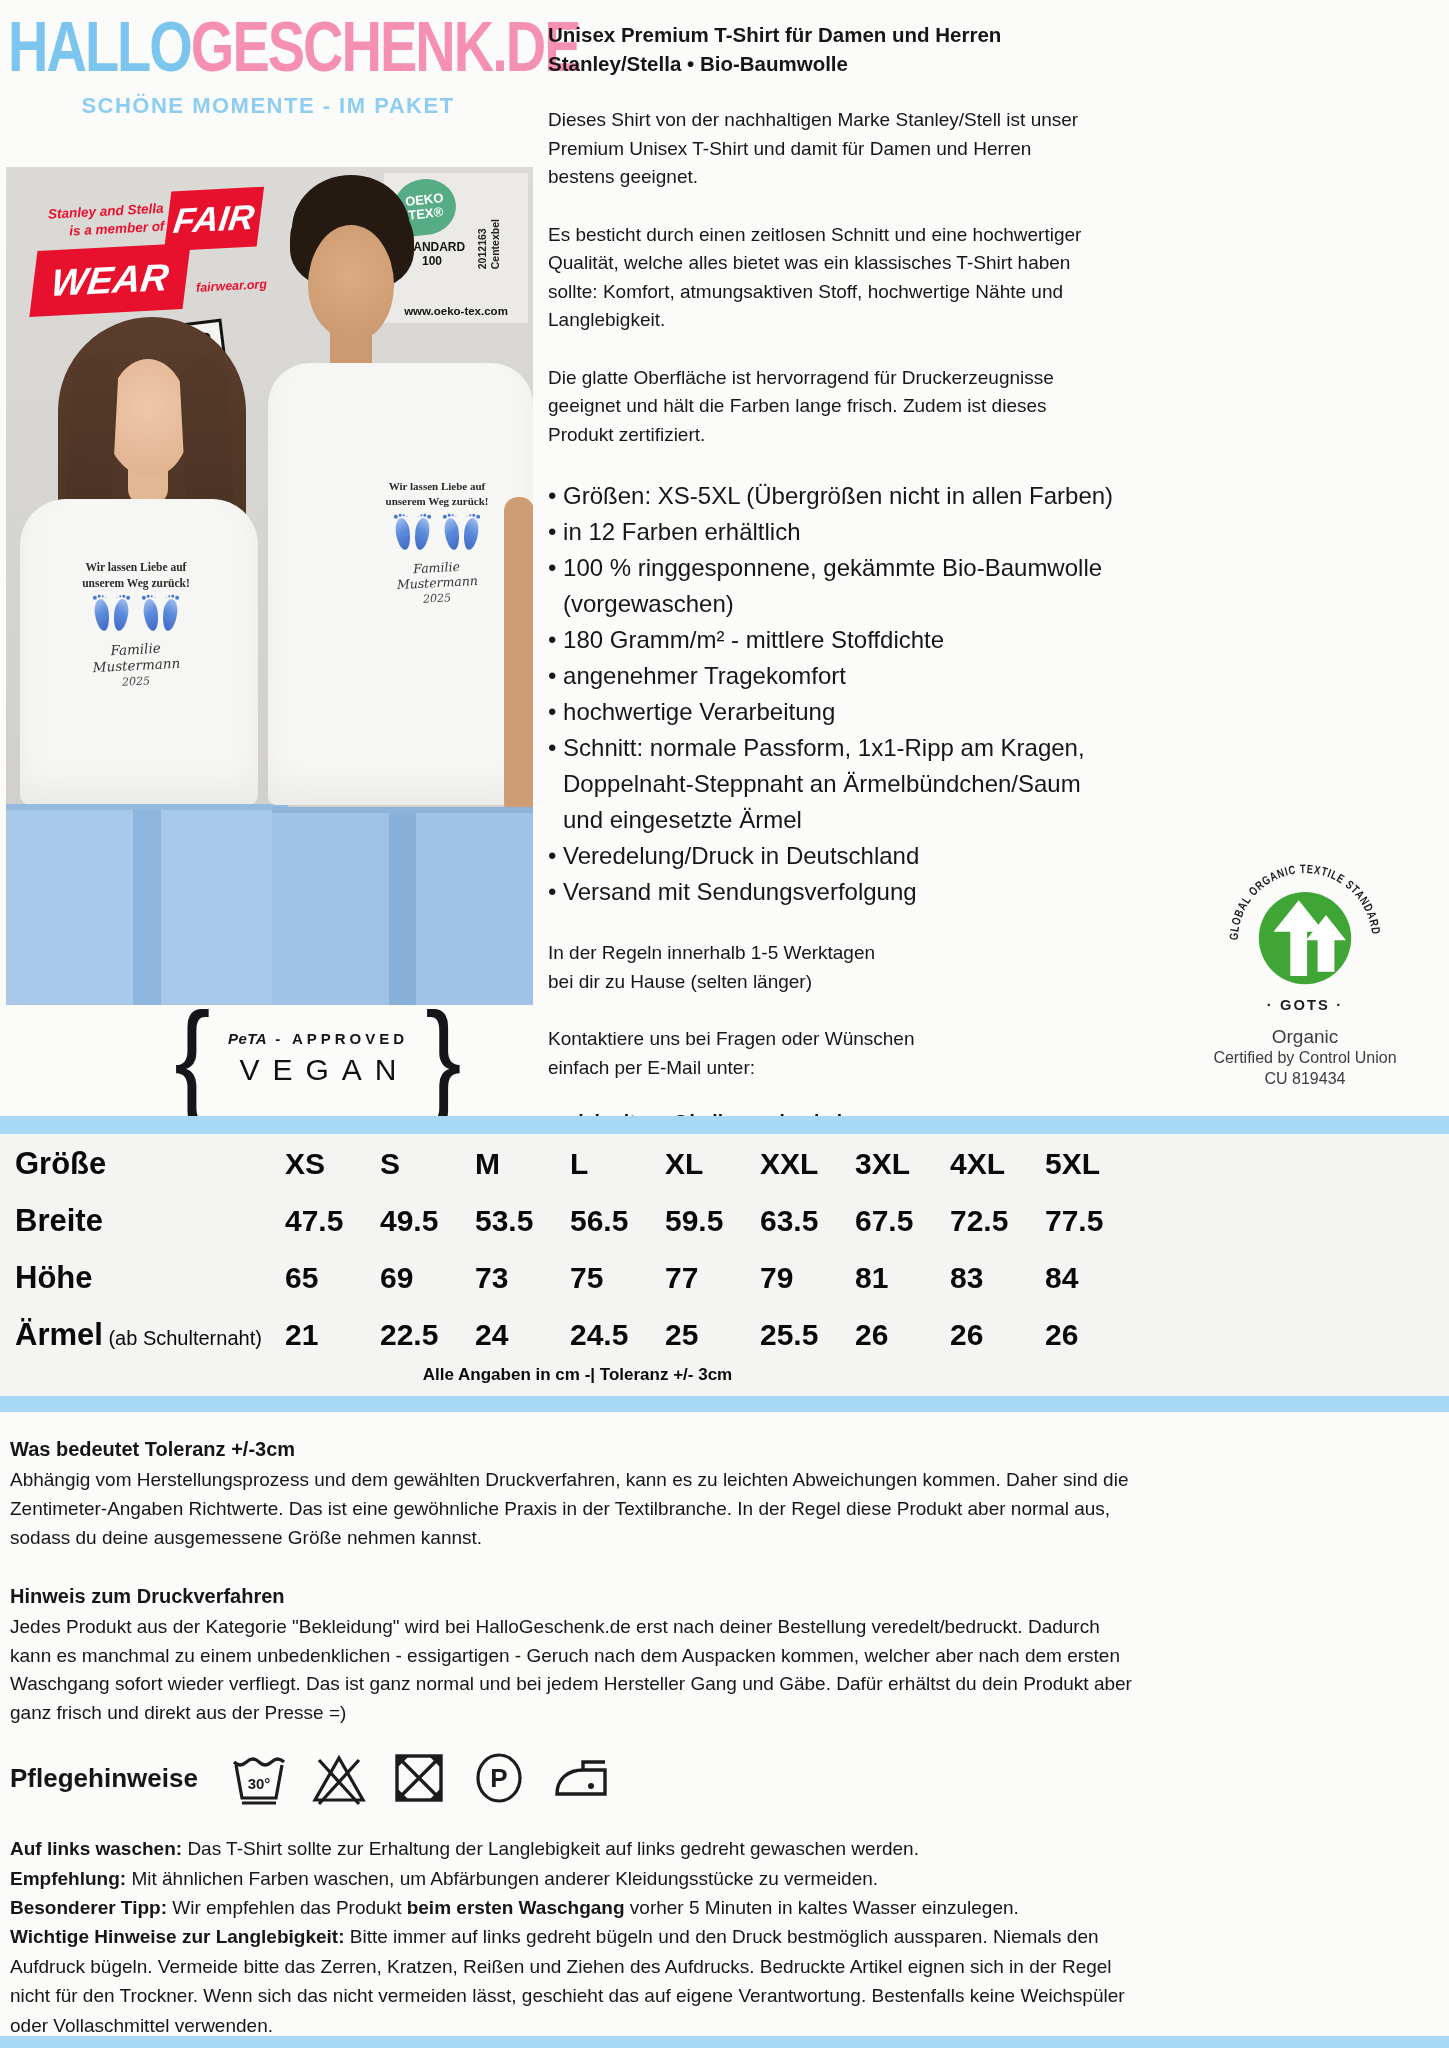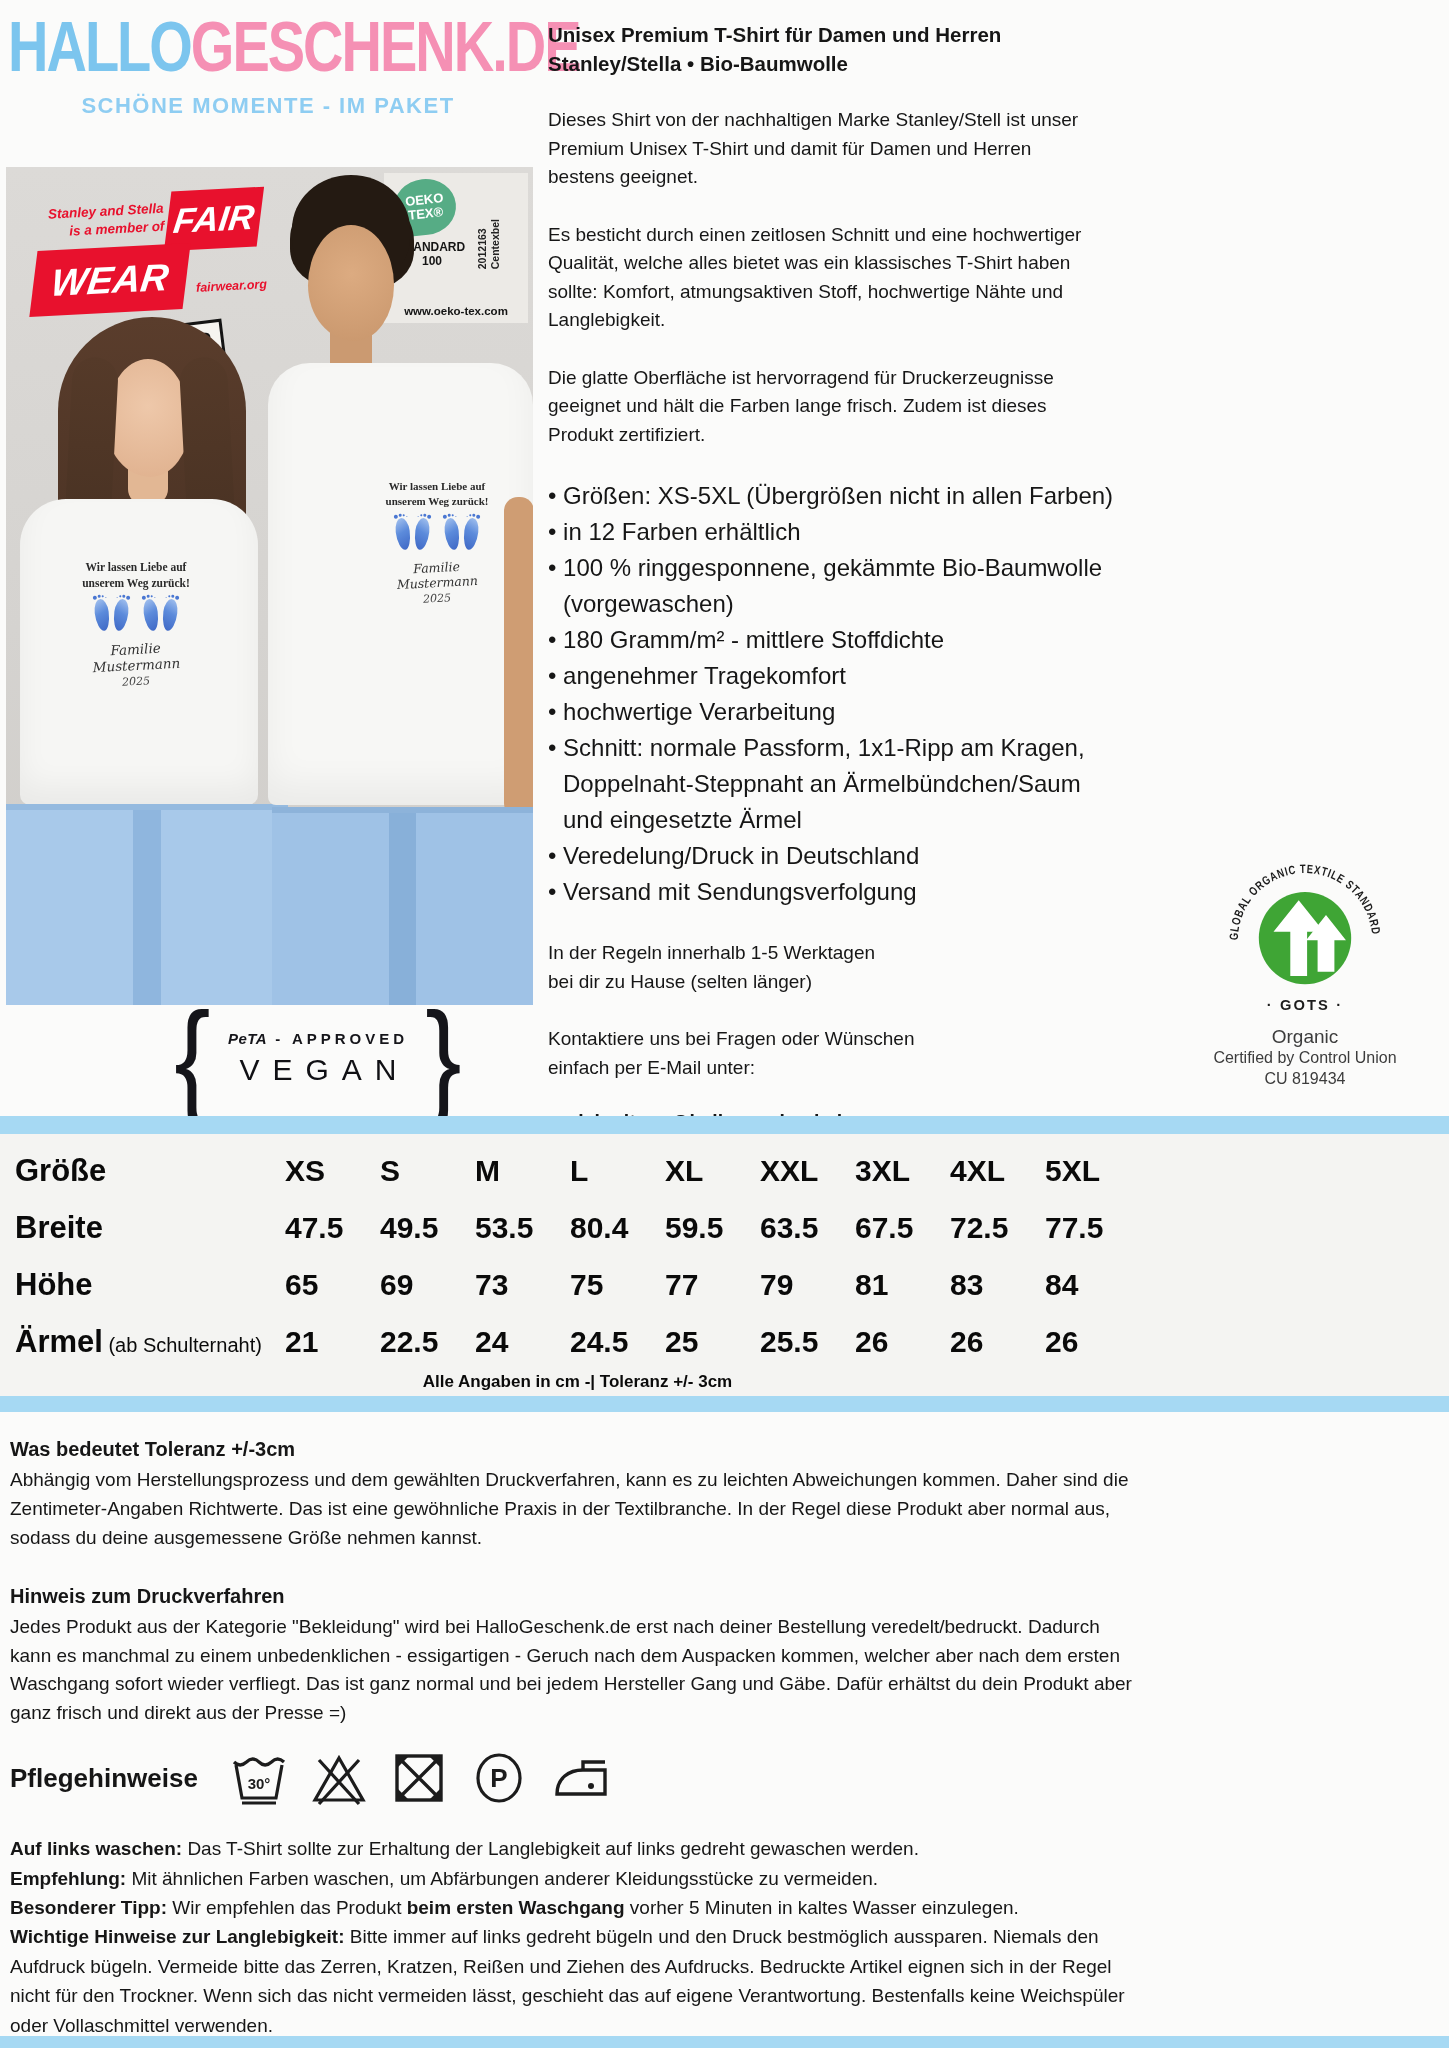--- a/index.html
+++ b/index.html
@@ -91,21 +91,21 @@
   .vline1 .vpeta { font-style:italic; font-weight:900; letter-spacing:0.5px;text-align:center; }
   .vword { font-size:30px; font-weight:400; letter-spacing:13px; color:#101014; margin-top:6px; margin-right:-13px; }
 
   
   .bar { left:0; width:1449px; background:#a6d9f3; }
   .bar1 { top:1116px; height:18px; }
   .bar2 { top:1396px; height:16px; }
   .bar3 { top:2036px; height:12px; }
 
   
-  .table-zone { left:0; top:1134px; width:1449px; height:262px; background:#f4f4f2; padding-top:8px; }
+  .table-zone { left:0; top:1134px; width:1449px; height:262px; background:#f4f4f2; padding-top:1px; }
   .trow { display:flex; align-items:center; height:57px; padding-left:15px; }
   .tlabel { width:270px; font-weight:bold; font-size:31px; color:#0a0a0a; white-space:nowrap; }
   .tlabel small { font-weight:normal; font-size:20px; }
   .tcells { display:flex; }
   .tcell { width:95px; font-weight:bold; font-size:30px; color:#0a0a0a; }
   .tnote { width:1155px; text-align:center; font-weight:bold; font-size:17px; margin-top:2px; color:#0a0a0a; }
 
   
   .bottom { left:10px; top:1436px; width:1432px; }
   .sec-title { font-weight:bold; font-size:20px; line-height:1.3; }
@@ -284,21 +284,21 @@
         <div class="tcell">4XL</div>
         <div class="tcell">5XL</div>
       </div>
   </div>
   <div class="trow">
     <div class="tlabel">Breite</div>
     <div class="tcells">
         <div class="tcell">47.5</div>
         <div class="tcell">49.5</div>
         <div class="tcell">53.5</div>
-        <div class="tcell">80.4</div>
+        <div class="tcell">56.5</div>
         <div class="tcell">59.5</div>
         <div class="tcell">63.5</div>
         <div class="tcell">67.5</div>
         <div class="tcell">72.5</div>
         <div class="tcell">77.5</div>
       </div>
   </div>
   <div class="trow">
     <div class="tlabel">Höhe</div>
     <div class="tcells">

